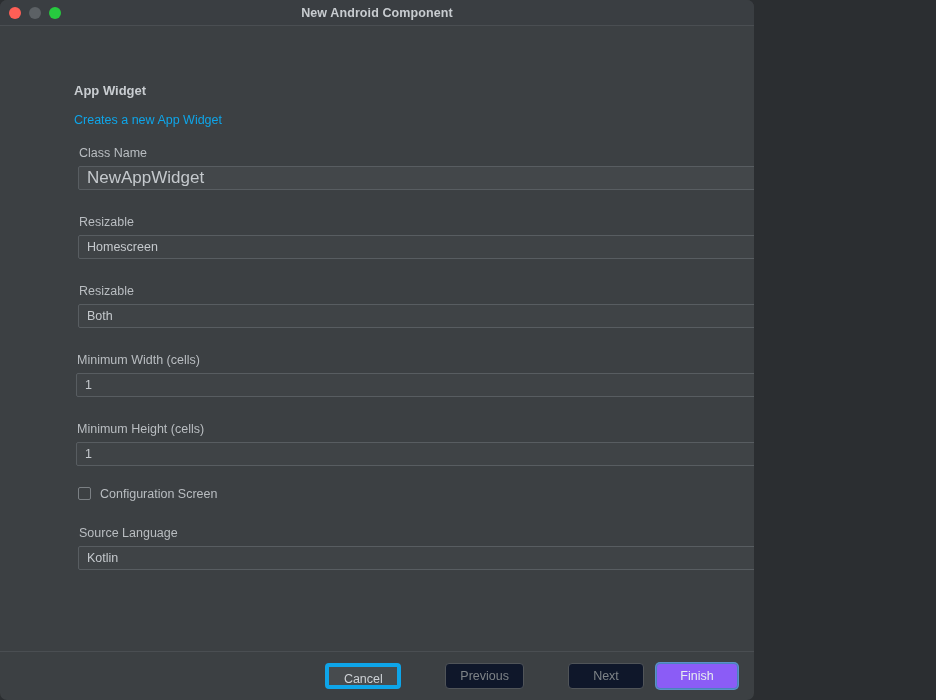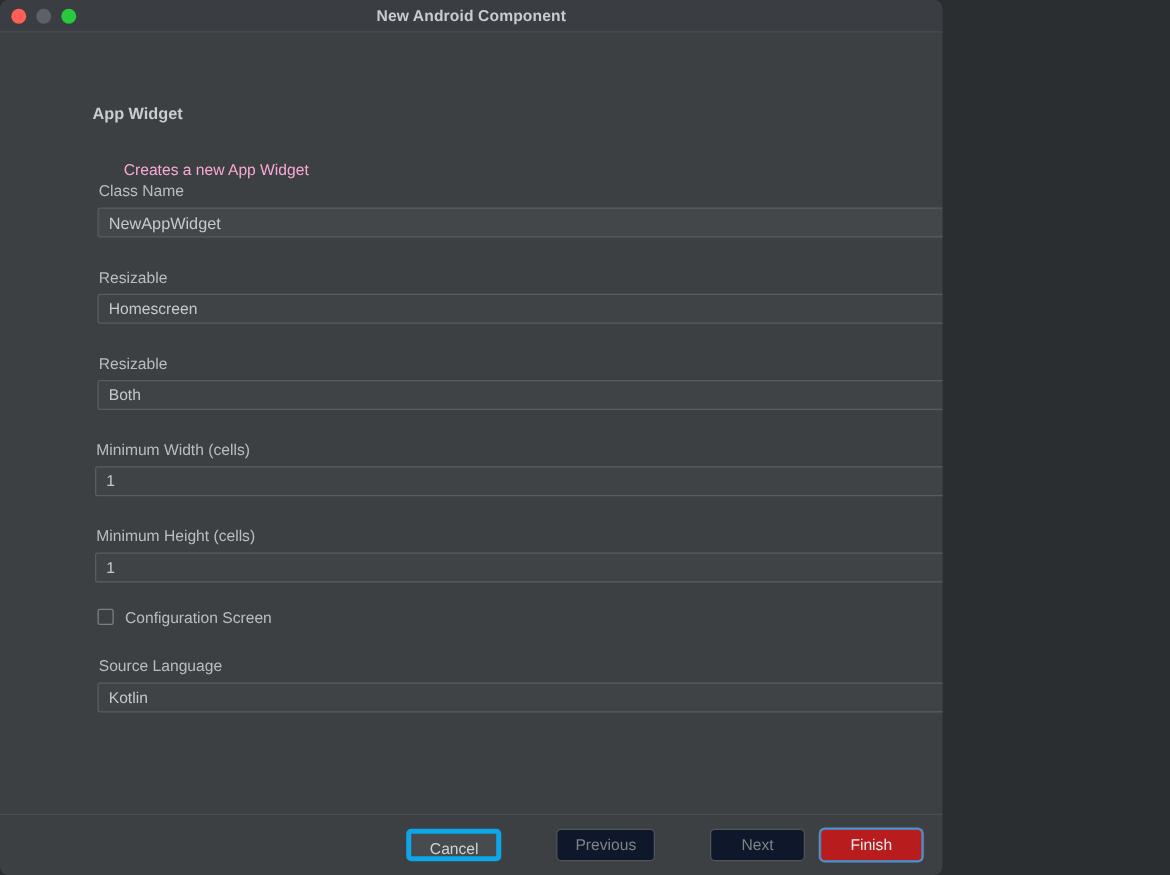--- a/index.html
+++ b/index.html
@@ -77,24 +77,23 @@
     position: absolute;
     left: 74px;
     top: 57px;
     font-size: 13px;
     font-weight: bold;
     color: #c9cdd1;
   }
   .section-sub {
     position: absolute;
     left: 74px;
-    top: 103px;
-    font-size: 12.5px;
-    color: #f9a8d4;
-    margin-left: 25px;
+    top: 87px;
+    font-size: 12.5px;
+    color: #0ea5e9;
   }
 
   .field-group {
     position: absolute;
     left: 78px;
     width: 781px;
   }
 
   .field-label {
     font-size: 12.5px;
@@ -107,21 +106,21 @@
   .text-input {
     box-sizing: border-box;
     display: block;
     width: 100%;
     height: 24px;
     background: #43474a;
     border: 1px solid #585d61;
     border-radius: 2px;
     color: #c5c9cd;
     font-family: "Liberation Sans", sans-serif;
-    font-size: 13px;
+    font-size: 17px;
     padding: 0 0 0 8px;
     outline: none;
     line-height: 22px;
   }
 
   .combo {
     box-sizing: border-box;
     position: relative;
     display: block;
     width: 100%;
@@ -203,21 +202,21 @@
     line-height: 24px;
     text-align: center;
   }
   .btn-disabled {
     background: #0f172a;
     border: 1px solid #505458;
     color: #7e8387;
     margin-left: 32px;
   }
   .btn-primary {
-    background: #b91c1c;
+    background: #8b5cf6;
     border: 1px solid #4a82bd;
     color: #e6ebf0;
     box-shadow: 0 0 0 1px #5b91c9;
     min-width: 82px;
   }
 </style>
 </head>
 <body>
 
 <div class="window">

